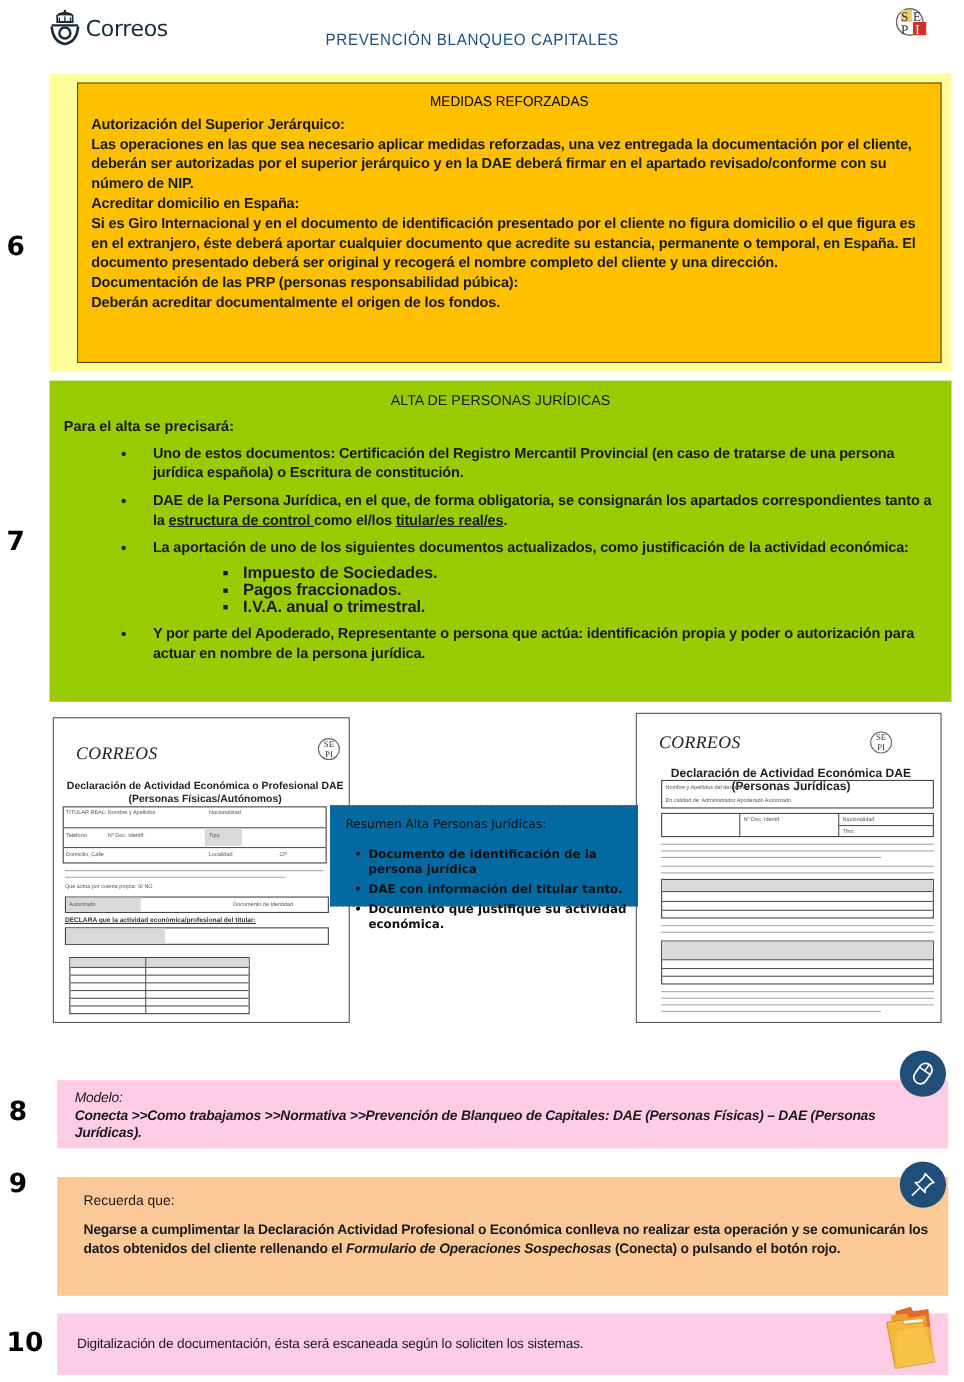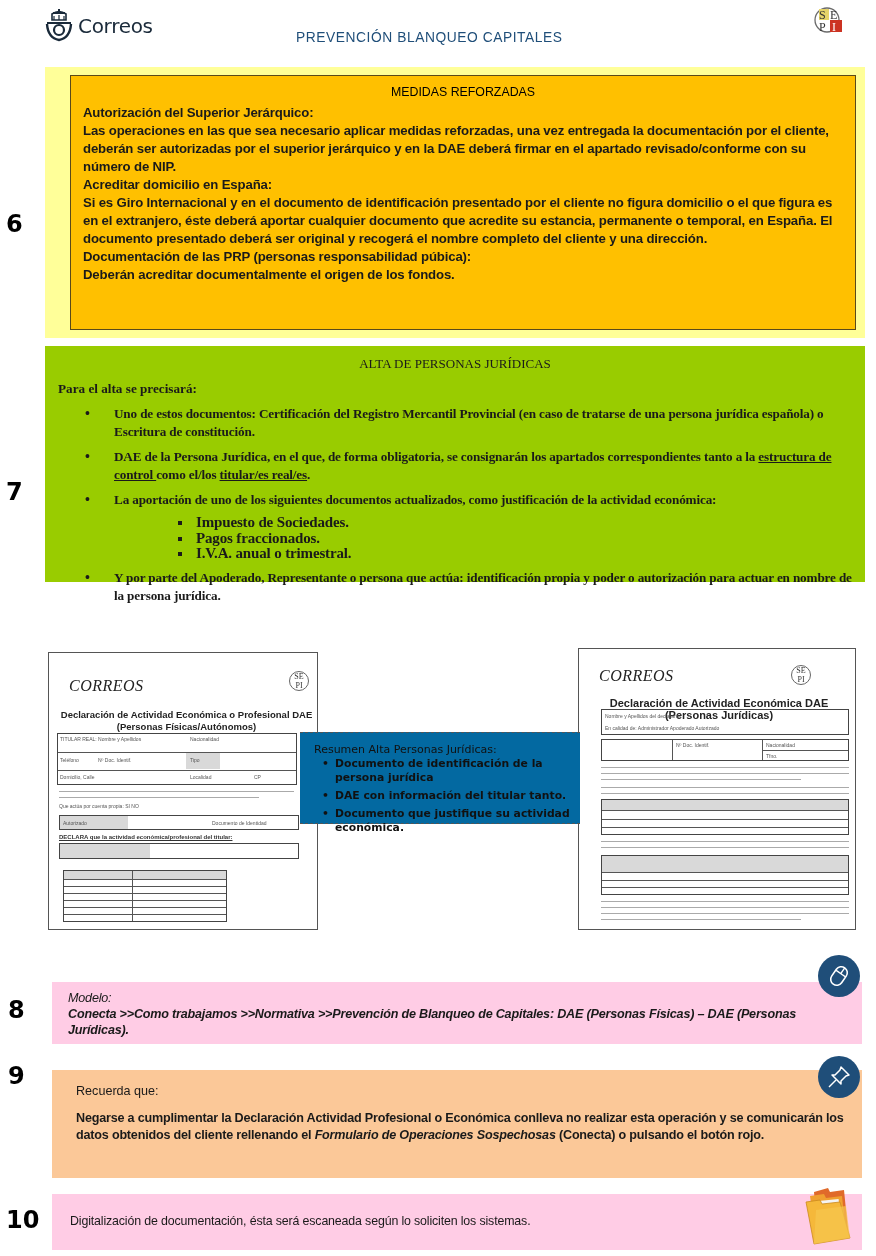--- a/index.html
+++ b/index.html
@@ -16,25 +16,25 @@
     .num { position: absolute; font-family: "DejaVu Sans", sans-serif; font-weight: bold; font-size: 24px; color: #000; }
 
     
     .s6-outer { position: absolute; left: 45px; top: 67px; width: 820px; height: 271px; background: #ffff99; }
     .s6-inner { position: absolute; left: 70px; top: 75px; width: 786px; height: 255px; background: #ffc000; border: 1.5px solid #5a4a1a; }
     .s6-title { text-align: center; font-size: 13px; margin-top: 8px; font-family: "Liberation Sans", sans-serif; transform: scaleX(0.95); }
     .s6-body { padding: 5px 10px 0 12px; font-size: 13.2px; line-height: 18px; font-weight: bold; color: #1a1a1a; letter-spacing: -0.15px; }
     .s6-body p { margin: 0; }
 
     
-    .s7 { position: absolute; left: 45px; top: 346px; width: 820px; height: 236px; background: #99cc00; color: #1a1a1a; font-family: Liberation Serif, serif; }
+    .s7 { position: absolute; left: 45px; top: 346px; width: 820px; height: 292px; background: #99cc00; color: #1a1a1a; }
     .s7-title { text-align: center; font-size: 13px; margin-top: 10px; }
     .s7-intro { font-weight: bold; font-size: 13.2px; margin: 9px 0 0 13px; }
     .s7 ul.b1 { list-style: none; margin: 8px 0 0 0; padding: 0; }
-    .s7 ul.b1 > li { position: relative; padding-left: 69px; padding-right: 12px; font-weight: bold; font-size: 13.2px; line-height: 18px; margin-bottom: 7px; letter-spacing: -0.15px; }
+    .s7 ul.b1 > li { position: relative; padding-left: 69px; padding-right: 12px; font-weight: bold; font-size: 13.2px; line-height: 18px; margin-bottom: 7px; letter-spacing: -0.15px; margin-left: 25px; }
     .s7 ul.b1 > li::before { content: "\2022"; position: absolute; left: 40px; top: 0; font-size: 14px; }
     .s7 ul.b2 { list-style: none; margin: 6px 0 7px 0; padding: 0; }
     .s7 ul.b2 > li { position: relative; padding-left: 82px; font-size: 15px; line-height: 15.5px; }
     .s7 ul.b2 > li::before { content: ""; position: absolute; left: 64px; top: 6px; width: 4px; height: 4px; background: #1a1a1a; }
     .u { text-decoration: underline; }
 
     
     .doc { position: absolute; background: #fff; border: 1.5px solid #555; }
     .doc-left { left: 48px; top: 652px; width: 270px; height: 278px; }
     .doc-right { left: 578px; top: 648px; width: 278px; height: 282px; }
@@ -43,21 +43,21 @@
     .doc .dtitle { position: absolute; font-size: 9.5px; font-weight: bold; color: #222; text-align: center; }
     .doc .tbl { position: absolute; border: 1px solid #444; }
     .doc .row { position: absolute; left: 0; right: 0; border-top: 1px solid #555; }
     .doc .cell-shade { position: absolute; background: #d9d9d9; }
     .doc .tiny { position: absolute; font-size: 5px; color: #555; white-space: nowrap; }
     .doc .fakeline { position: absolute; height: 1px; background: #aaa; }
 
     
     .summary { position: absolute; left: 300px; top: 732px; width: 280px; height: 92px; background: #0369a1; border-top: 1px dashed #555; border-bottom: 1px dashed #555; }
     .summary-title { position: absolute; left: 14px; top: 10px; font-family: "DejaVu Sans", sans-serif; font-size: 11px; color: #111; }
-    .summary ul { list-style: none; position: absolute; left: 22px; top: 24px; width: 252px; }
+    .summary ul { list-style: none; position: absolute; left: 22px; top: 37px; width: 252px; }
     .summary li { position: relative; padding-left: 13px; font-family: "DejaVu Sans", sans-serif; font-weight: bold; font-size: 10.8px; line-height: 14px; margin-bottom: 4px; color: #111; }
     .summary li::before { content: "\2022"; position: absolute; left: 0; top: 0; }
 
     
     .s8 { position: absolute; left: 52px; top: 982px; width: 810px; height: 62px; background: #ffcce5; }
     .s8-text { position: absolute; left: 16px; top: 8px; width: 780px; font-style: italic; font-weight: bold; font-size: 12.6px; line-height: 16px; color: #1a1a1a; letter-spacing: -0.2px; }
     .s8-text .lbl { font-weight: normal; display: block; }
 
     
     .s9 { position: absolute; left: 52px; top: 1070px; width: 810px; height: 108px; background: #fbc898; }

